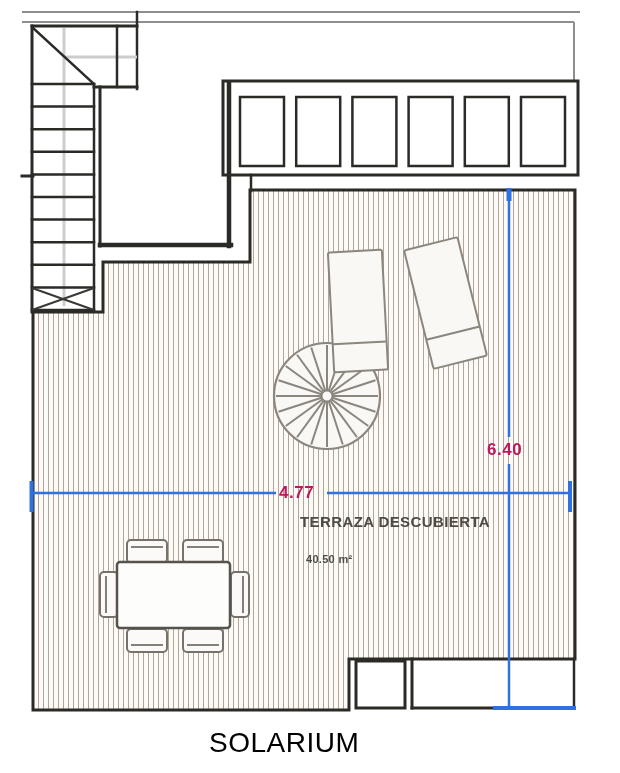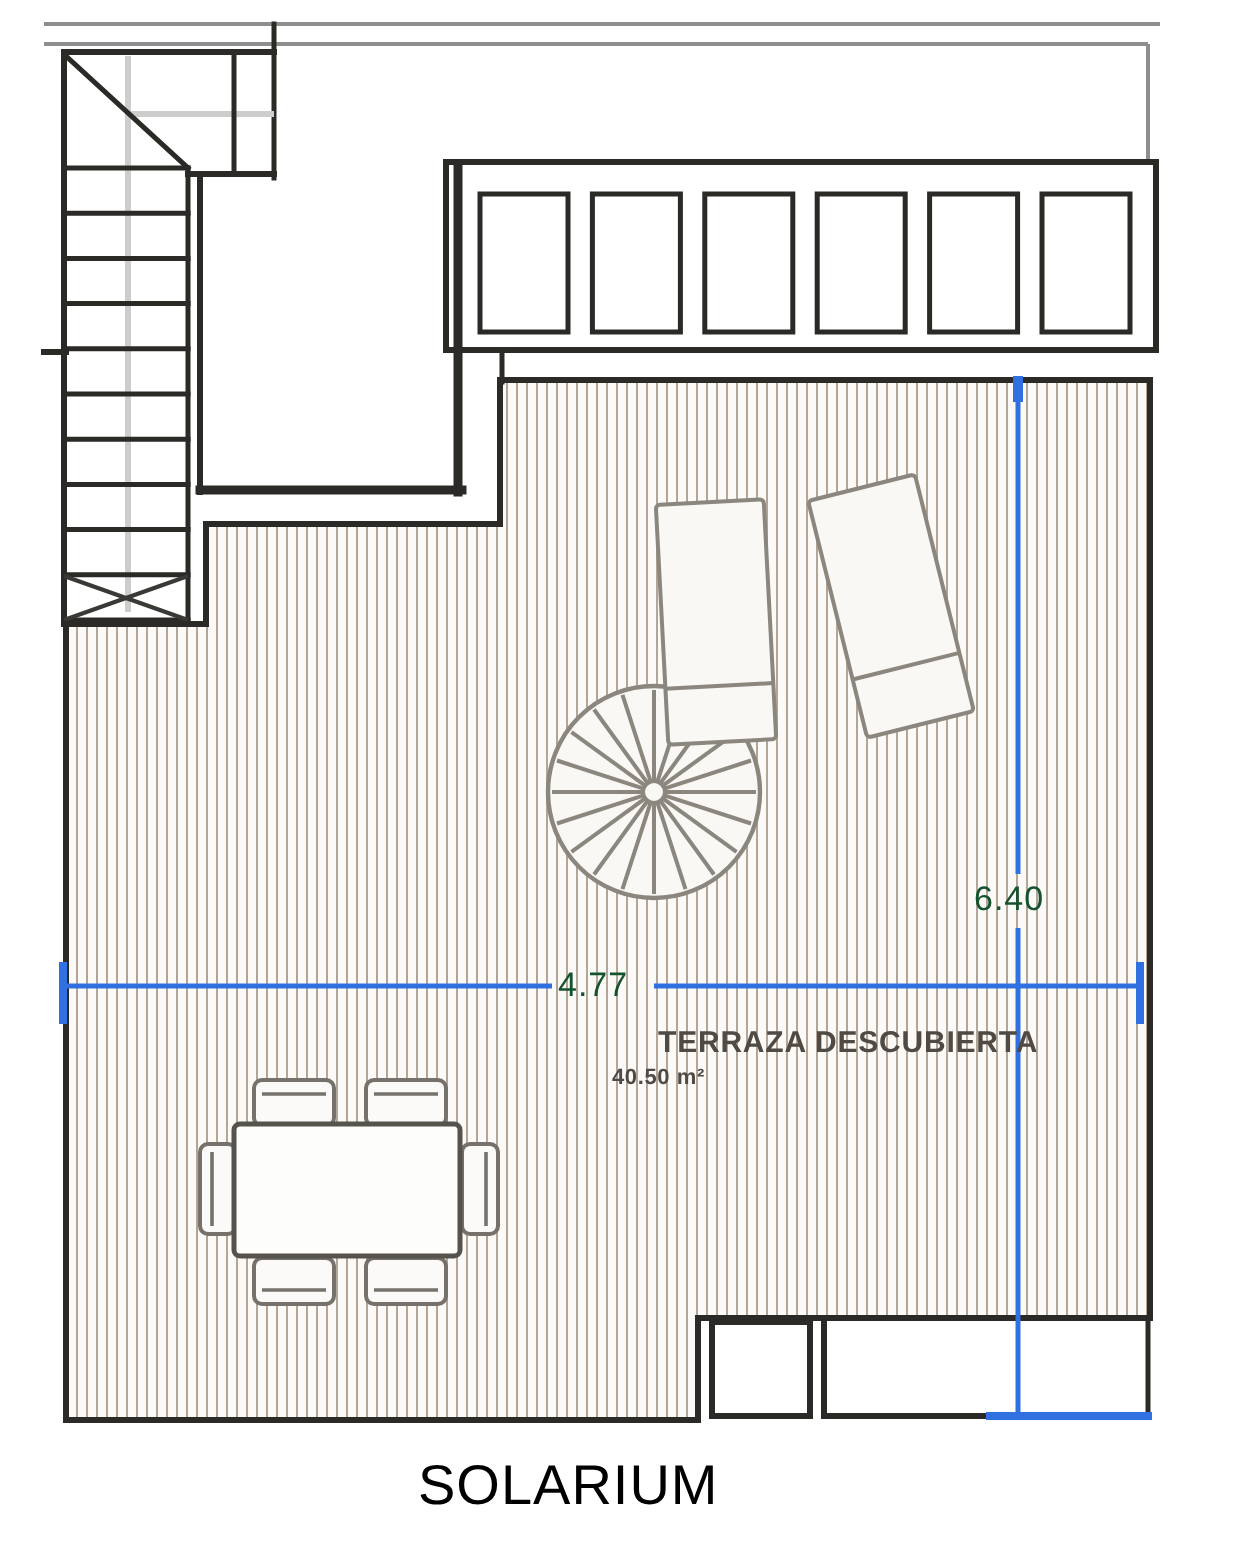--- a/index.html
+++ b/index.html
@@ -23,24 +23,24 @@
   .softgray{stroke:#cdcdcd;stroke-width:3;fill:none;}
   .furn{stroke:#8b867e;stroke-width:2;fill:#f9f8f5;}
   .furnline{stroke:#8b867e;stroke-width:2;fill:none;}
   .chair{stroke:#76716a;stroke-width:2;fill:#fbfaf9;}
   .chairline{stroke:#76716a;stroke-width:1.8;fill:none;}
   .table{stroke:#56524c;stroke-width:2.5;fill:#fdfdfc;}
   .dim{stroke:#3070e0;stroke-width:2.5;fill:none;}
   .dimfill{fill:#3070e0;stroke:none;}
   .label{position:absolute;white-space:nowrap;}
   #dim-width-label,#dim-height-label{
-    color:#14532d;font-size:17px;font-weight:normal;letter-spacing:.5px;
+    color:#be185d;font-size:17px;font-weight:bold;letter-spacing:.5px;
   }
   #area-name{color:#4f4a44;font-size:15px;font-weight:bold;letter-spacing:.4px;}
-  #area-size{color:#4f4a44;font-size:11px;font-weight:bold;letter-spacing:.3px;}
+  #area-size{color:#4f4a44;font-size:11px;font-weight:bold;letter-spacing:.3px;margin-top:20px;}
   #plan-title{color:#000000;font-size:28px;letter-spacing:.5px;}
 </style>
 </head>
 <body>
 
 <div id="canvas">
 
   <div id="deck"></div>
 
   <svg width="620" height="773">
@@ -179,16 +179,16 @@
     <g>
       <line class="dim" x1="509" y1="191" x2="509" y2="437"></line>
       <line class="dim" x1="509" y1="464" x2="509" y2="706"></line>
       <rect class="dimfill" x="506.5" y="188" width="5" height="13"></rect>
       <rect class="dimfill" x="493" y="706" width="83" height="4"></rect>
     </g>
   </svg>
 
   <div class="label" id="dim-width-label" style="left:279px;top:483px;">4.77</div>
   <div class="label" id="dim-height-label" style="left:487px;top:440px;">6.40</div>
-  <div class="label" id="area-name" style="left:300px;top:513px;margin-left:29px;">TERRAZA DESCUBIERTA</div>
+  <div class="label" id="area-name" style="left:300px;top:513px;">TERRAZA DESCUBIERTA</div>
   <div class="label" id="area-size" style="left:306px;top:533px;">40.50 m²</div>
   <div class="label" id="plan-title" style="left:209px;top:727px;">SOLARIUM</div>
 </div>
 
 </body></html>

